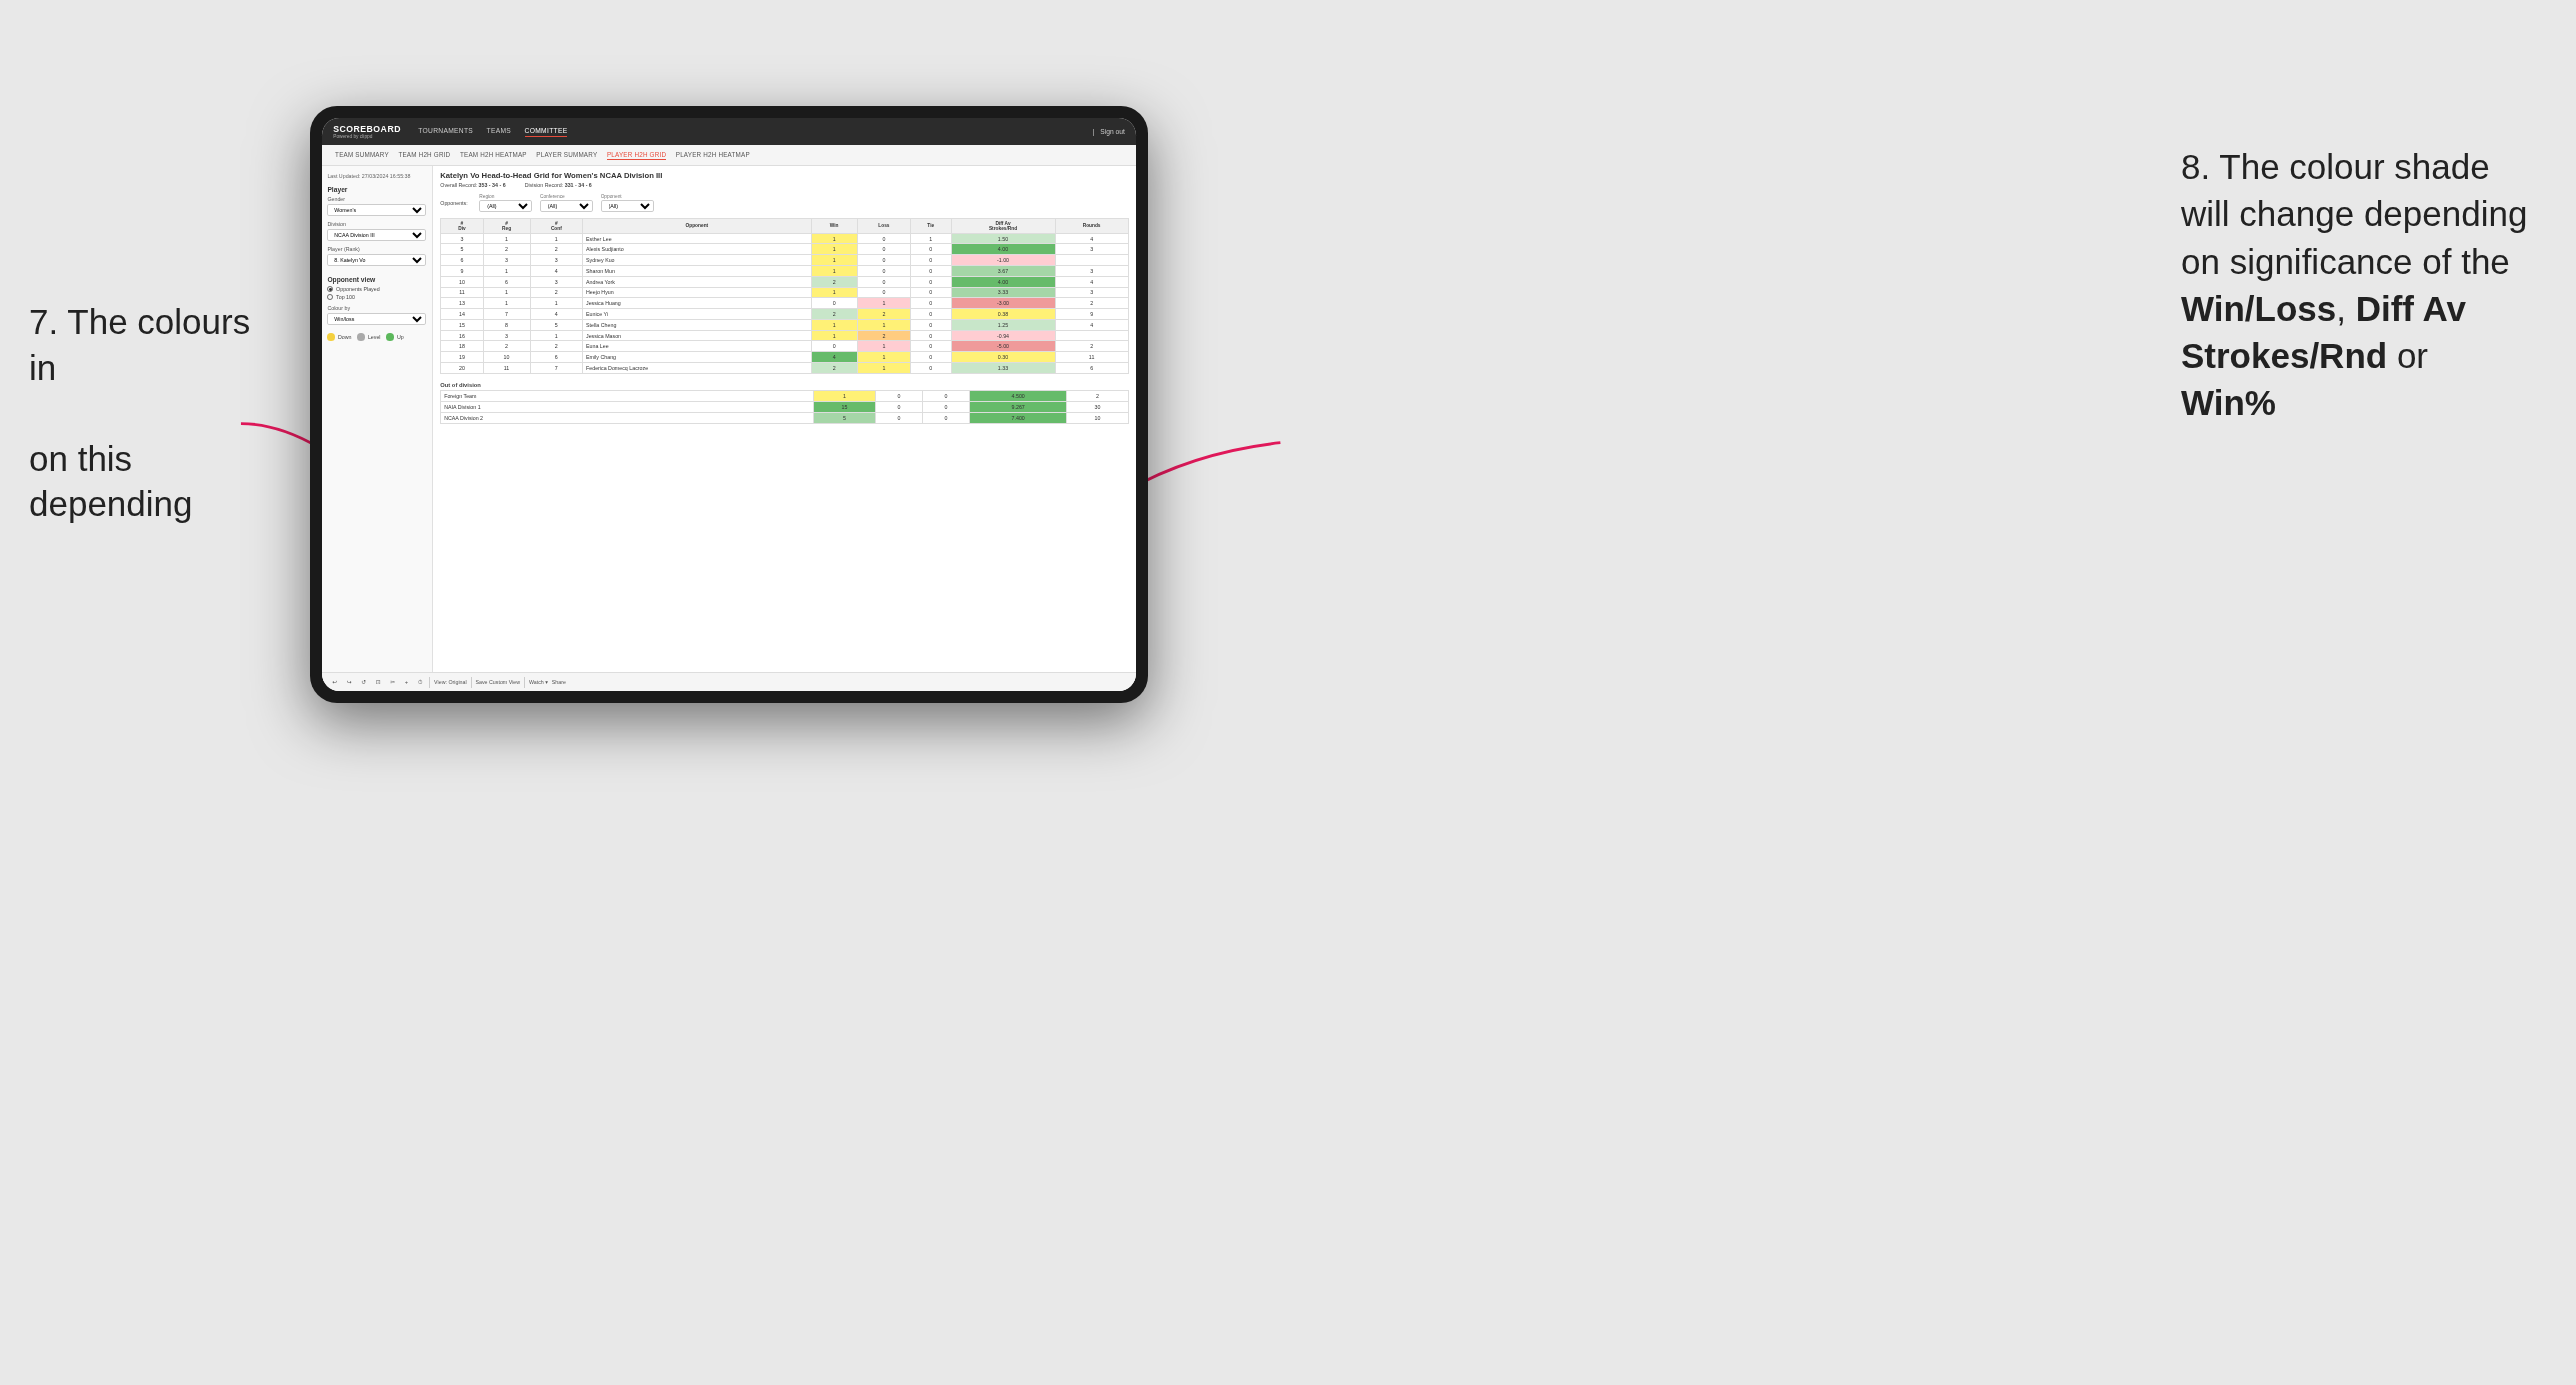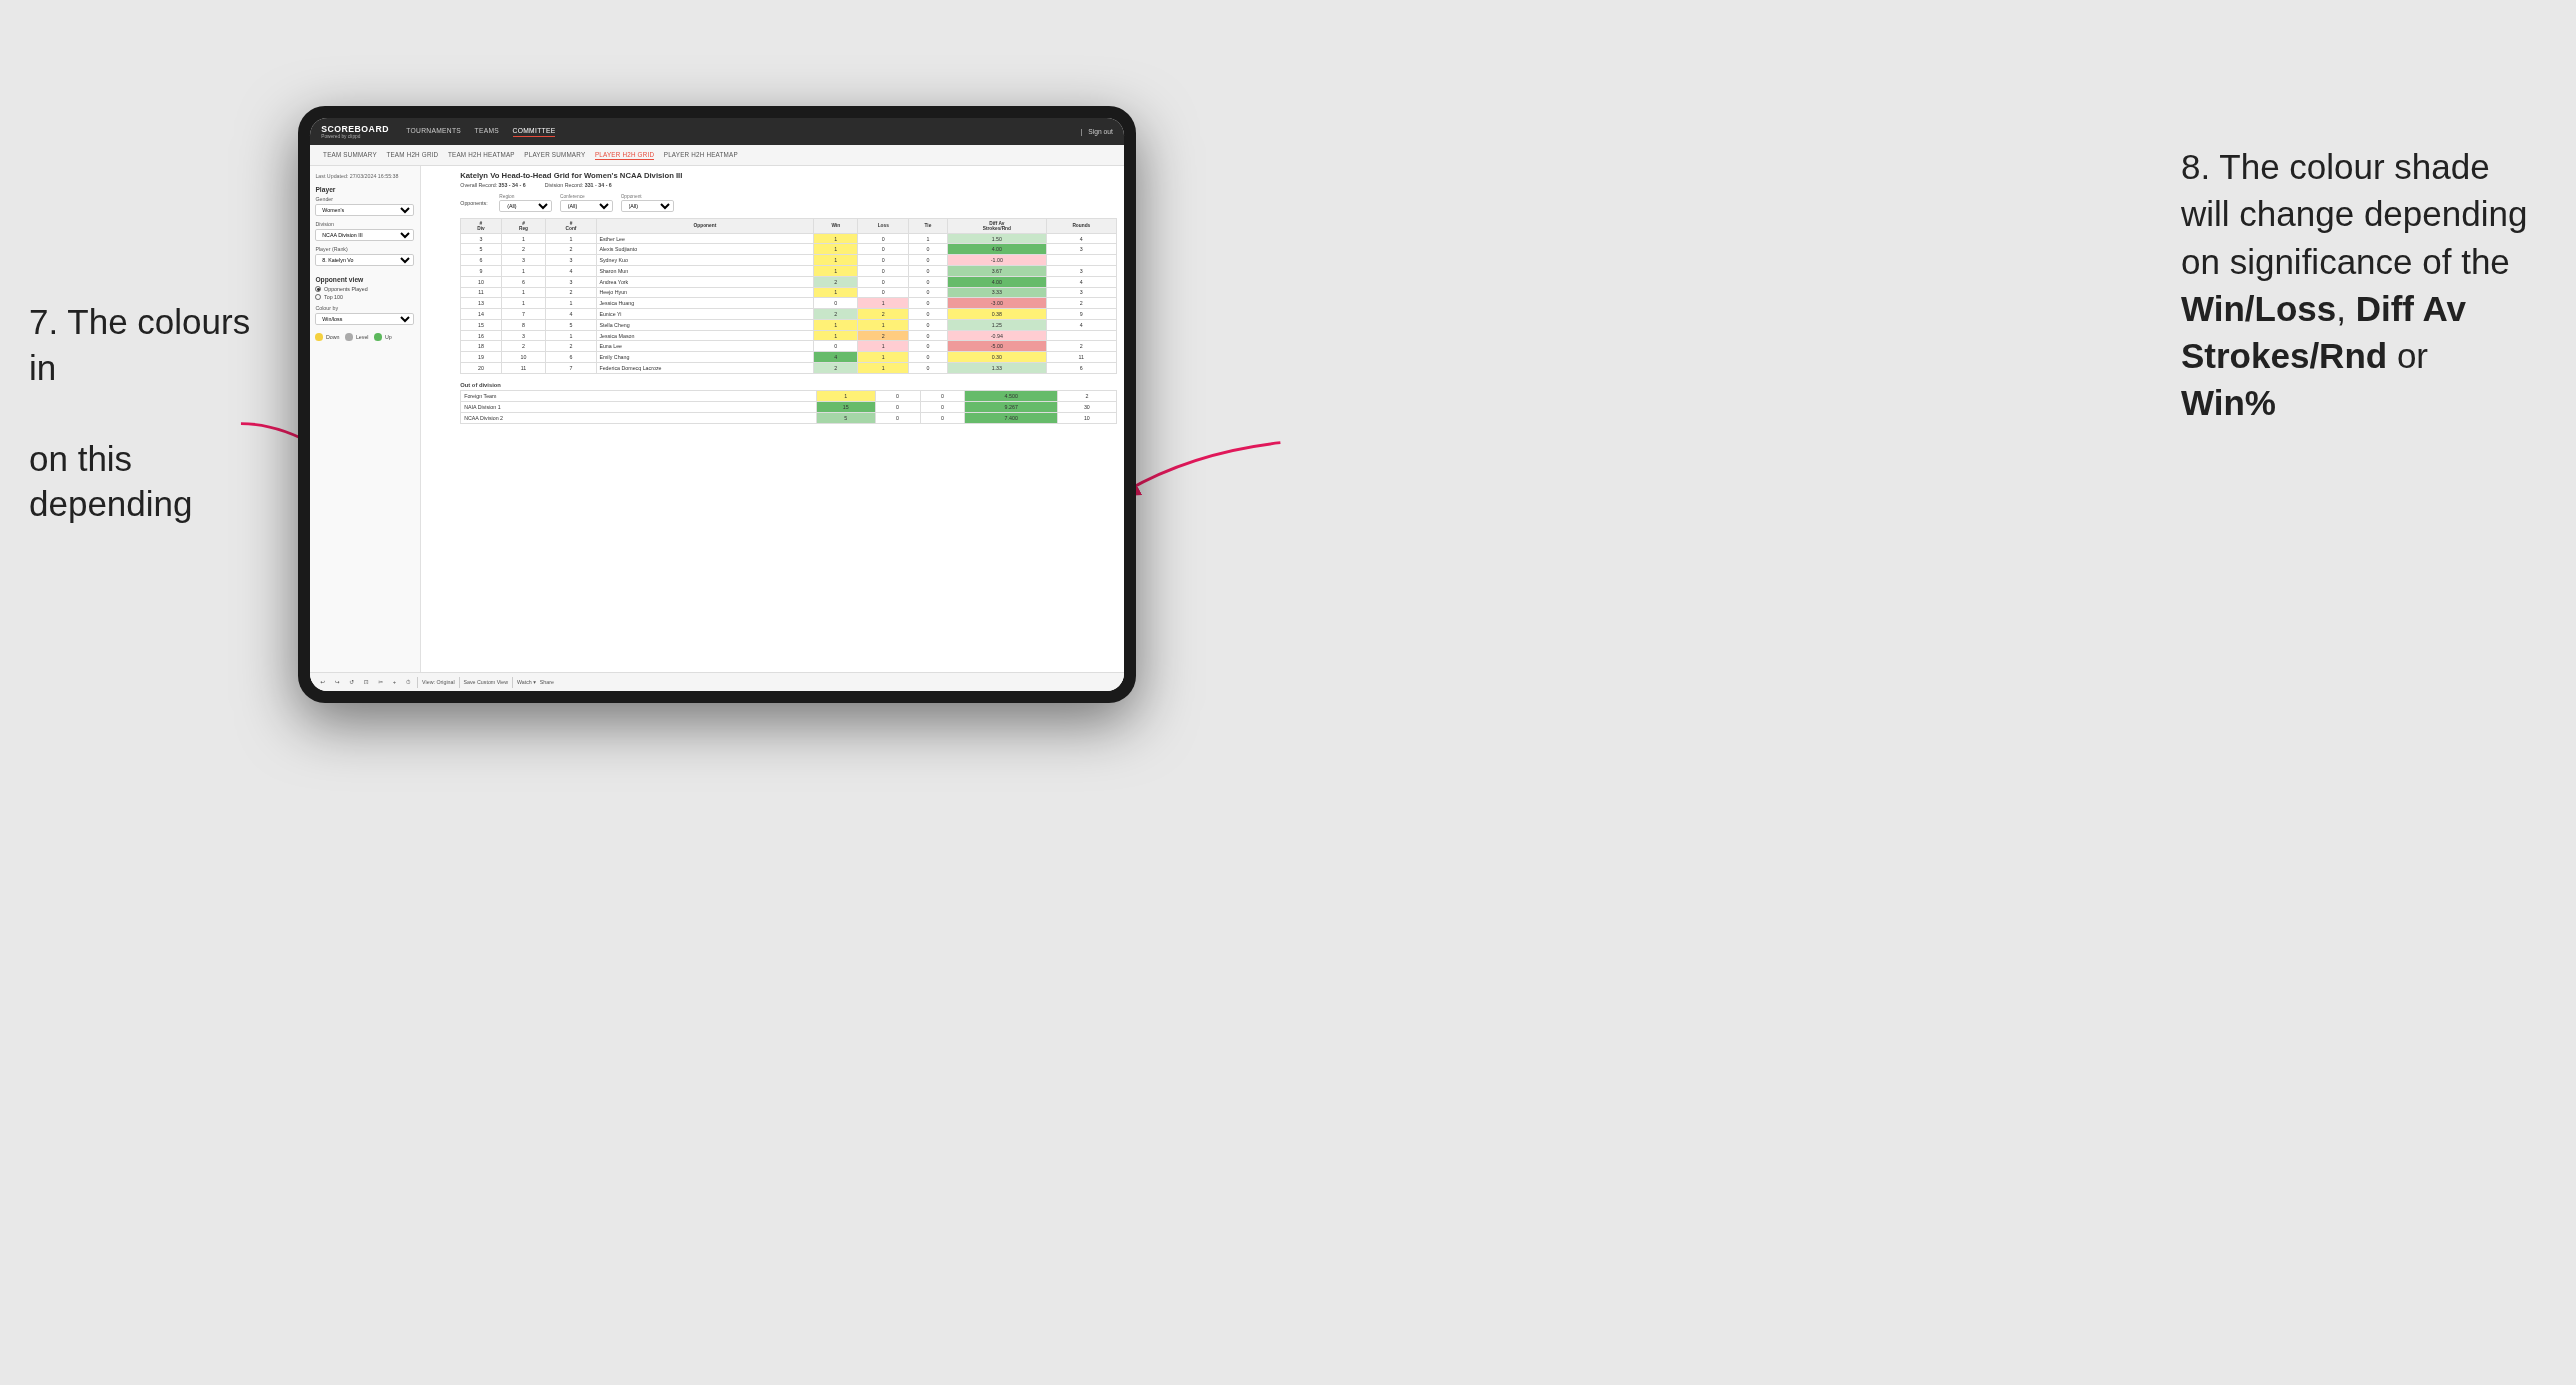--- a/index.html
+++ b/index.html
@@ -8,21 +8,21 @@
       font-family: Arial, sans-serif;
       width: 2576px;
       height: 1386px;
       position: relative;
       overflow: hidden;
     }
 
     
     .tablet {
       position: absolute;
-      left: 298px;
+      left: 310px;
       top: 106px;
       width: 838px;
       height: 597px;
       background: #1a1a1a;
       border-radius: 27px;
       padding: 11.6px;
       box-shadow: 0 19px 58px rgba(0,0,0,0.5);
     }
     .tablet-screen {
       width: 100%;
@@ -105,21 +105,20 @@
     .sub-nav-item.active {
       color: #e74c3c;
       border-bottom: 1.9px solid #e74c3c;
     }
 
     
     .main-content {
       display: flex;
       flex: 1;
       overflow: hidden;
-      gap: 32px;
     }
 
     
     .sidebar {
       width: 111px;
       background: #f9f9f9;
       border-right: 1px solid #e0e0e0;
       padding: 7.7px 5.8px;
       font-size: 5.8px;
       flex-shrink: 0;

